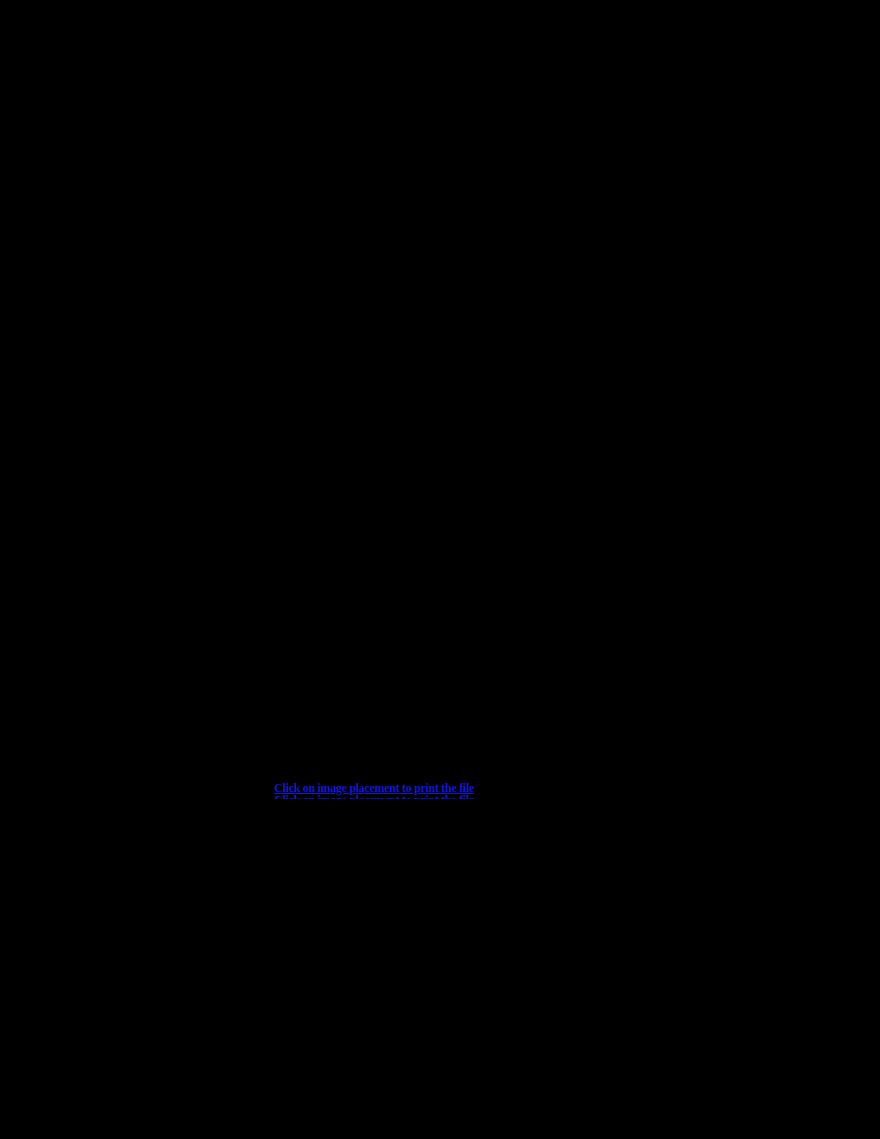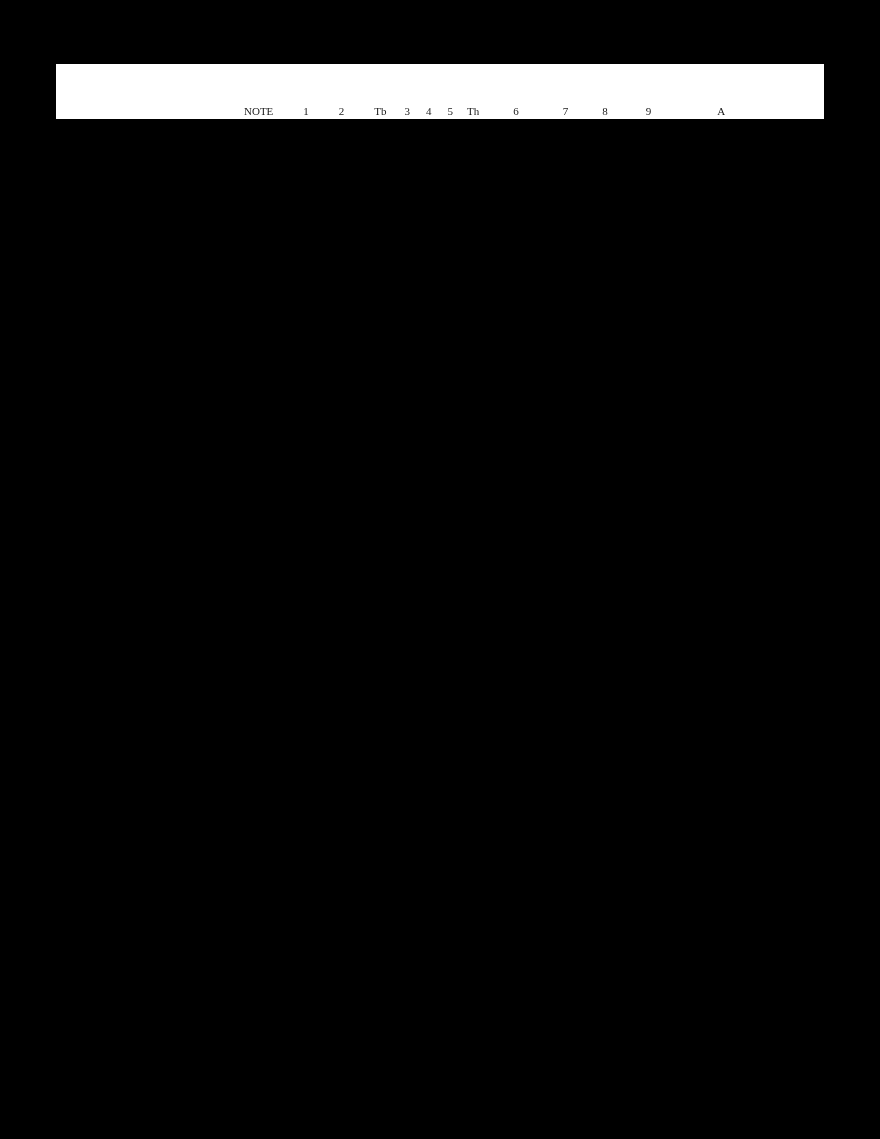--- a/index.html
+++ b/index.html
@@ -79,32 +79,19 @@
   #link-block .line2 {
     display: block;
     margin-top: -1px;
   }
 </style>
 </head>
 <body>
 
 <div id="page">
 
-  <div id="top-panel">
-    <div id="top-panel-glyphs">
-      <span class="glyph" style="margin-left:188px;">NOTE</span>
-      <span class="glyph" style="margin-left:30px;">1</span>
-      <span class="glyph" style="margin-left:30px;">2</span>
-      <span class="glyph" style="margin-left:30px;">Tb</span>
-      <span class="glyph" style="margin-left:18px;">3</span>
-      <span class="glyph" style="margin-left:16px;">4</span>
-      <span class="glyph" style="margin-left:16px;">5</span>
-      <span class="glyph" style="margin-left:14px;">Th</span>
-      <span class="glyph" style="margin-left:34px;">6</span>
-      <span class="glyph" style="margin-left:44px;">7</span>
-      <span class="glyph" style="margin-left:34px;">8</span>
-      <span class="glyph" style="margin-left:38px;">9</span>
-      <span class="glyph" style="margin-left:66px;">A</span>
-    </div>
+
+  <div id="link-block">
+    <span>Click on image placement to print the file</span>
+    <span class="line2">Click on image placement to print the file</span>
   </div>
-
 
 </div>
 
 </body></html>

